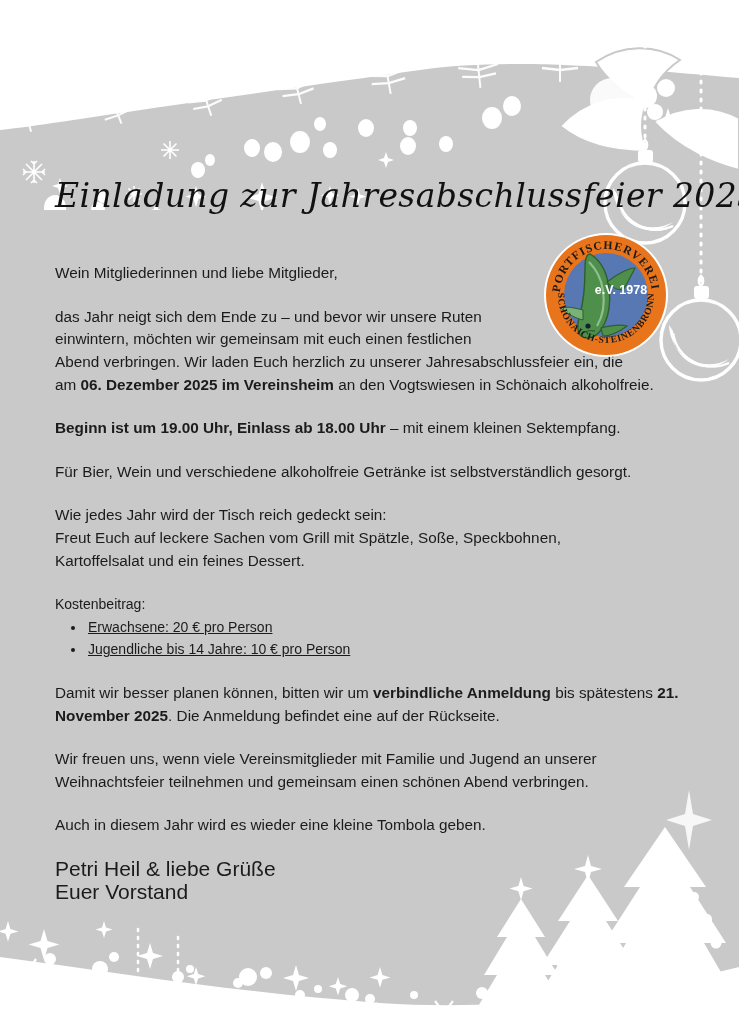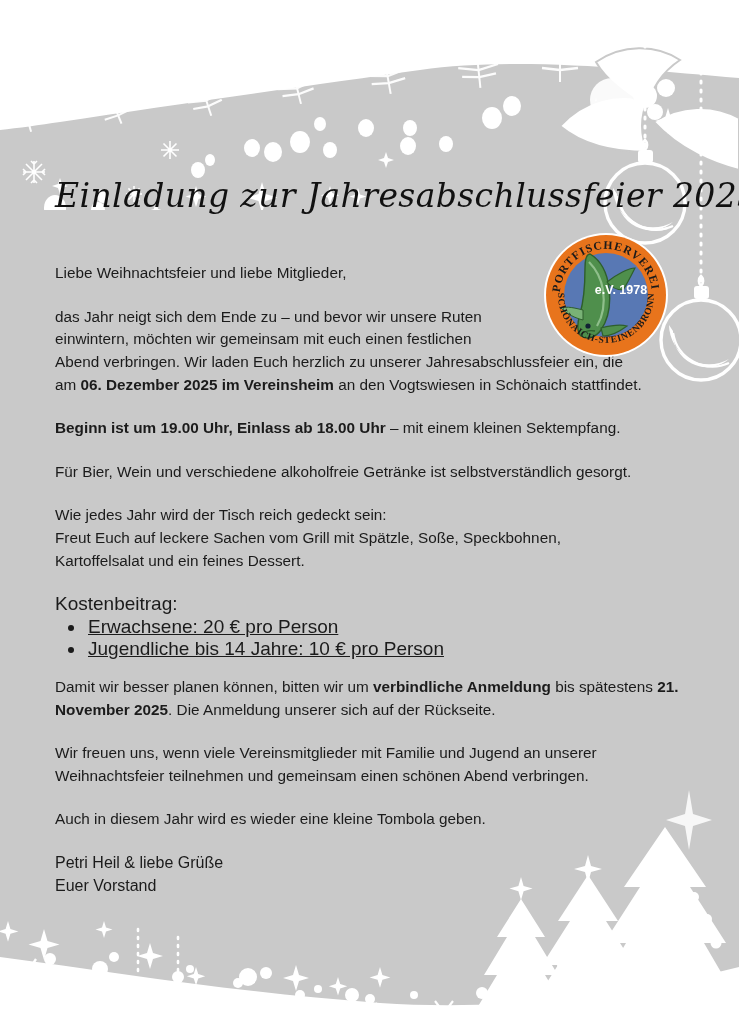--- a/index.html
+++ b/index.html
@@ -50,34 +50,34 @@
 
   .para {
     font-size: 15.3px;
     line-height: 22.6px;
     margin: 0 0 21px 0;
     max-width: 648px;
   }
   .para b, .para strong { font-weight: 700; text-align: center; }
 
   .costs {
-    font-size: 19px;
+    font-size: 14px;
     line-height: 22.6px;
-    margin: 0 0 15px 0;
+    margin: 0 0 21px 0;
   }
   .costs ul {
     margin: 0;
     padding-left: 31px;
     list-style: disc;
     text-decoration: underline;
   }
   .costs li { padding-left: 2px; }
 
   .signoff {
-    font-size: 16px;
+    font-size: 21px;
     line-height: 22.6px;
     margin: 0;
   }
 
   
   .logo {
     position: absolute;
     left: 543px;
     top: 232px;
     width: 126px;
@@ -365,28 +365,28 @@
     <text font-family="'Liberation Serif', serif" font-size="9.6" font-weight="700" fill="#1a1a1a" letter-spacing="0.7">
       <textPath href="#arcBot" startOffset="50%" text-anchor="middle">SCHÖNAICH-STEINENBRONN</textPath>
     </text>
   </svg>
 
   <div class="content">
 
     <h1 class="title">Einladung zur Jahresabschlussfeier 2025</h1>
 
     <p class="para">
-      <span>Liebe Weihnachtsfeier und liebe Mitglieder,</span>
+      <span>Wein Mitgliederinnen und liebe Mitglieder,</span>
     </p>
 
     <p class="para">
       <span>das Jahr neigt sich dem Ende zu – und bevor wir unsere Ruten</span><br>
       <span>einwintern, möchten wir gemeinsam mit euch einen festlichen</span><br>
       <span>Abend verbringen. Wir laden Euch herzlich zu unserer Jahresabschlussfeier ein, die</span><br>
-      <span>am </span><b>06. Dezember 2025 im Vereinsheim</b><span> an den Vogtswiesen in Schönaich stattfindet.</span>
+      <span>am </span><b>06. Dezember 2025 im Vereinsheim</b><span> an den Vogtswiesen in Schönaich alkoholfreie.</span>
     </p>
 
     <p class="para">
       <b>Beginn ist um 19.00 Uhr, Einlass ab 18.00 Uhr</b><span> – mit einem kleinen Sektempfang.</span>
     </p>
 
     <p class="para">
       <span>Für Bier, Wein und verschiedene alkoholfreie Getränke ist selbstverständlich gesorgt.</span>
     </p>
 
@@ -398,21 +398,21 @@
 
     <div class="costs">
       <div>Kostenbeitrag:</div>
       <ul>
         <li>Erwachsene: 20 € pro Person</li>
         <li>Jugendliche bis 14 Jahre: 10 € pro Person</li>
       </ul>
     </div>
 
     <p class="para">
-      <span>Damit wir besser planen können, bitten wir um </span><b>verbindliche Anmeldung</b><span> bis spätestens </span><b>21. November 2025</b><span>. Die Anmeldung unserer sich auf der Rückseite.</span>
+      <span>Damit wir besser planen können, bitten wir um </span><b>verbindliche Anmeldung</b><span> bis spätestens </span><b>21. November 2025</b><span>. Die Anmeldung befindet eine auf der Rückseite.</span>
     </p>
 
     <p class="para">
       <span>Wir freuen uns, wenn viele Vereinsmitglieder mit Familie und Jugend an unserer</span><br>
       <span>Weihnachtsfeier teilnehmen und gemeinsam einen schönen Abend verbringen.</span>
     </p>
 
     <p class="para">
       <span>Auch in diesem Jahr wird es wieder eine kleine Tombola geben.</span>
     </p>

